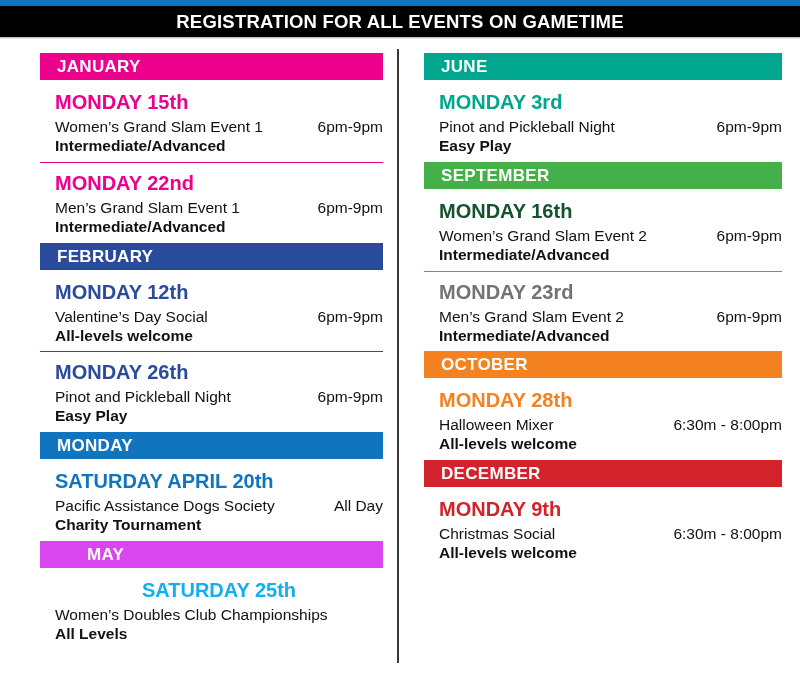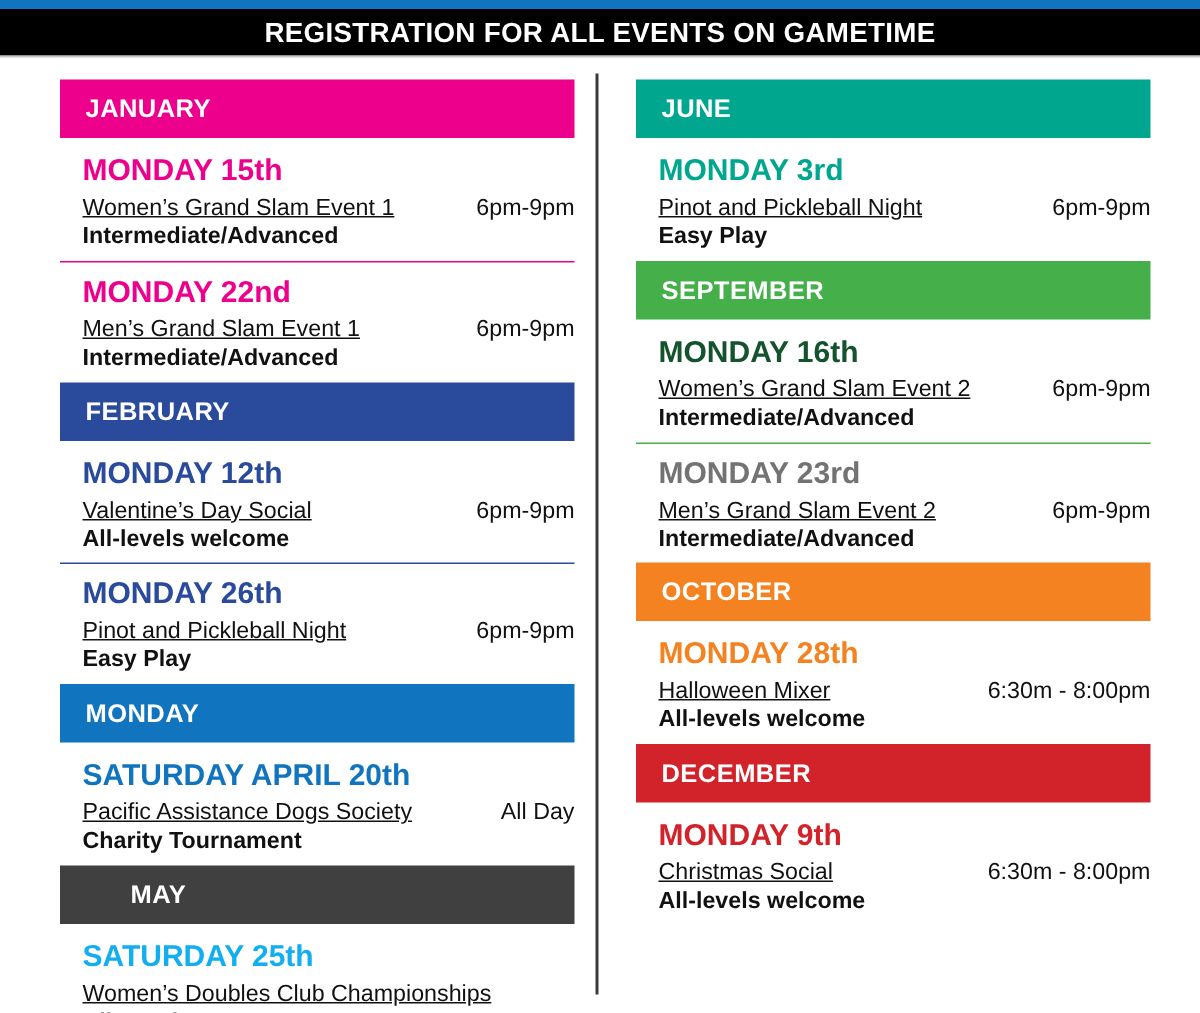--- a/index.html
+++ b/index.html
@@ -62,36 +62,36 @@
     box-sizing: border-box;
   }
   .col {
     box-sizing: border-box;
     width: 400px;
     padding-left: 40px;
     padding-right: 17px;
   }
   .col.right {
     padding-left: 24px;
-    padding-right: 33px;
+    padding-right: 18px;
   }
   .divider-v {
     position: absolute;
     left: 397px;
     top: 10px;
     bottom: 0;
     width: 2px;
     background: #3a3a3a;
   }
 
   
   .month { margin-bottom: 0; }
 
   .month-bar {
-    height: 39px;
+    height: 27px;
     display: flex;
     align-items: center;
     padding-left: 17px;
     box-sizing: border-box;
   }
   .month-bar .month-name {
     color: #ffffff;
     font-size: 17px;
     font-weight: bold;
     letter-spacing: 0.3px;
@@ -119,21 +119,20 @@
     align-items: flex-start;
     padding-left: 15px;
     color: #111111;
   }
   .event-text { flex: 0 1 auto; }
   .event-name {
     font-size: 15.5px;
     color: #111111;
     line-height: 1.22;
     white-space: nowrap;
-    text-decoration: underline;
   }
   .event-level {
     font-size: 15.5px;
     color: #111111;
     font-weight: bold;
     line-height: 1.22;
     white-space: nowrap;
   }
   .event-time {
     font-size: 15.5px;
@@ -224,26 +223,26 @@
                 <div class="event-text">
                   <div class="event-name">Pacific Assistance Dogs Society</div>
                   <div class="event-level">Charity Tournament</div>
                 </div>
                 <div class="event-time">All Day</div>
               </div>
             </div>
           </div>
         </div>
         <div class="month">
-          <div class="month-bar" style="background: #404040; padding-left: 47px;">
+          <div class="month-bar" style="background: #d946ef; padding-left: 47px;">
             <span class="month-name">MAY</span>
           </div>
           <div class="events">
             <div class="event">
-              <div class="event-date" style="color: rgb(18, 174, 239);">SATURDAY 25th</div>
+              <div class="event-date" style="color: rgb(18, 174, 239); text-align: center;">SATURDAY 25th</div>
               <div class="event-body">
                 <div class="event-text">
                   <div class="event-name">Women’s Doubles Club Championships</div>
                   <div class="event-level">All Levels</div>
                 </div>
                 <div class="event-time"></div>
               </div>
             </div>
           </div>
         </div>

